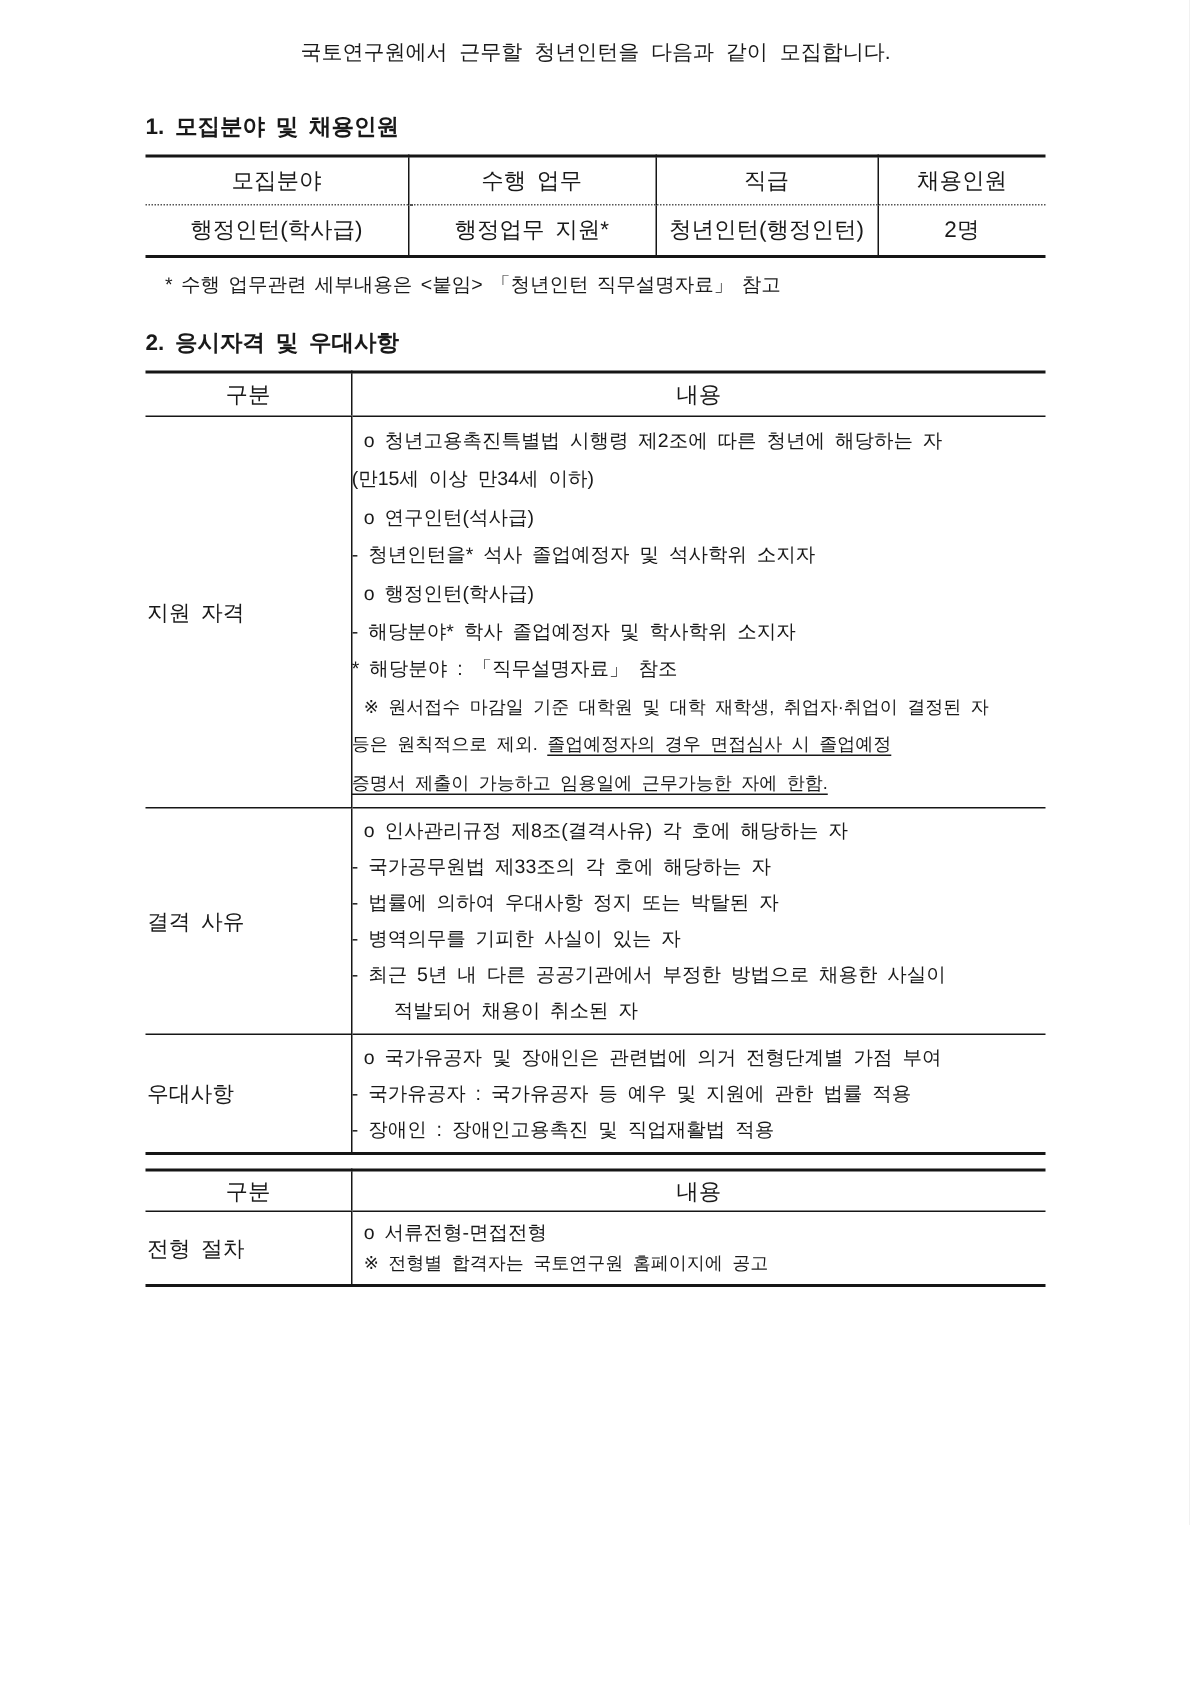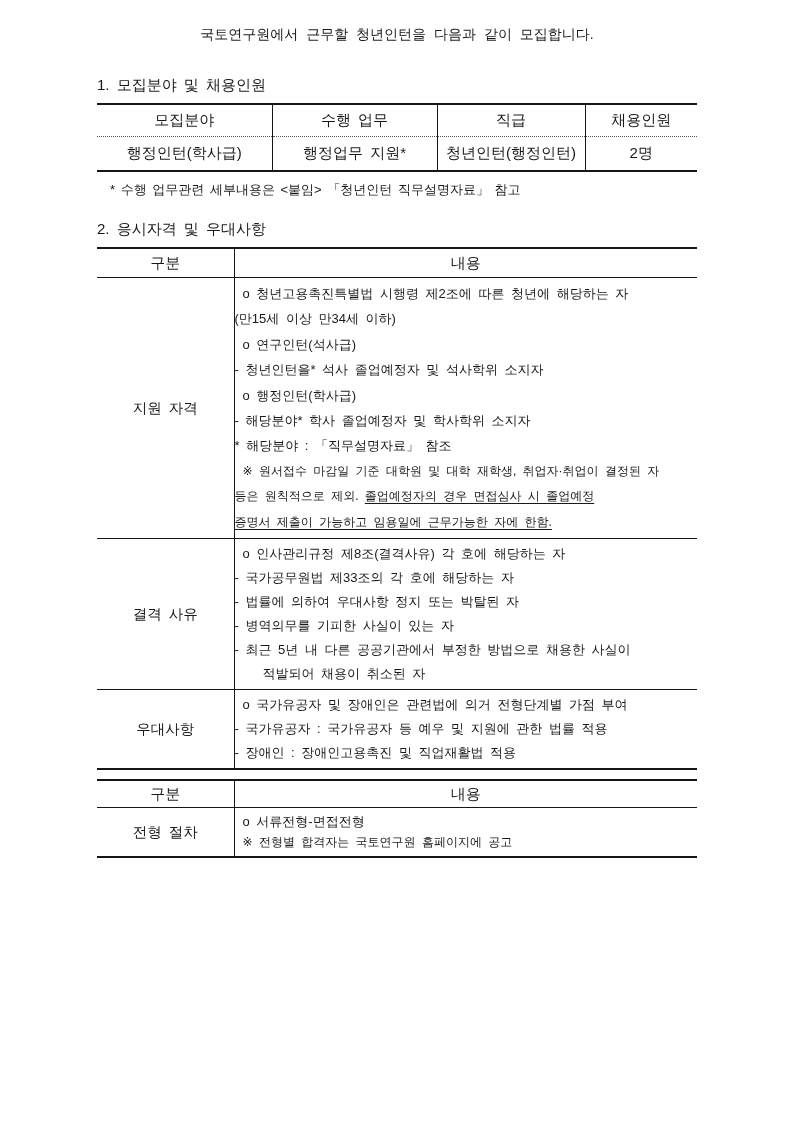--- a/index.html
+++ b/index.html
@@ -21,21 +21,21 @@
     letter-spacing: 0.5px; word-spacing: 7px;
     line-height: 34px;
   }
   p.subtitle {
     margin: 24px 0 0 0;
     text-align: center;
     font-size: 14px; word-spacing: 4px;
     line-height: 20px;
   }
   h2.sec {
-    margin: 0; font-size: 15px; font-weight: normal;
+    margin: 0; font-size: 15px; font-weight: bold;
     word-spacing: 3px; line-height: 18px;
   }
   #sec1-heading { margin-top: 32px; }
   #sec2-heading { margin-top: 22px; }
   #sec3-heading { margin-top: 36px; }
 
   table { border-collapse: collapse; table-layout: fixed; width: 600px; word-spacing: 3px; }
   .tbl { border-top: 2.5px solid #161616; border-bottom: 2.5px solid #161616; margin-top: 9px; }
 
   
@@ -48,21 +48,21 @@
     margin: 9px 0 0 0; padding-left: 13px;
     font-size: 13px; word-spacing: 2px; line-height: 17px;
   }
 
   
   .t2 th, .t3 th { font-weight: normal; font-size: 15px; text-align: center; border-bottom: 1px solid #161616; }
   .t2 th { height: 26px; }
   .t3 th { height: 24px; }
   .t2 th + th, .t2 td + td, .t3 th + th, .t3 td + td { border-left: 1px solid #161616; }
   .t2 tbody tr + tr td { border-top: 1px solid #161616; }
-  .t2 td.label, .t3 td.label { text-align: center; vertical-align: middle; font-size: 14.5px; }
+  .t2 td.label, .t3 td.label { text-align: left; vertical-align: middle; font-size: 14.5px; }
   td.rowcontent { padding: 3px 4px 3px 0; vertical-align: middle; }
   .line { font-size: 13px; line-height: 24px; white-space: nowrap; }
   .row-quals .line { line-height: 25.4px; }
   .t3 .line { line-height: 21px; }
   .ind0 { padding-left: 8px; }
   .ind1 { padding-left: 0; }
   .ind2 { padding-left: 28px; }
   .sm { font-size: 12px; }
   .u { text-decoration: underline; text-underline-offset: 3px; }
 </style>

